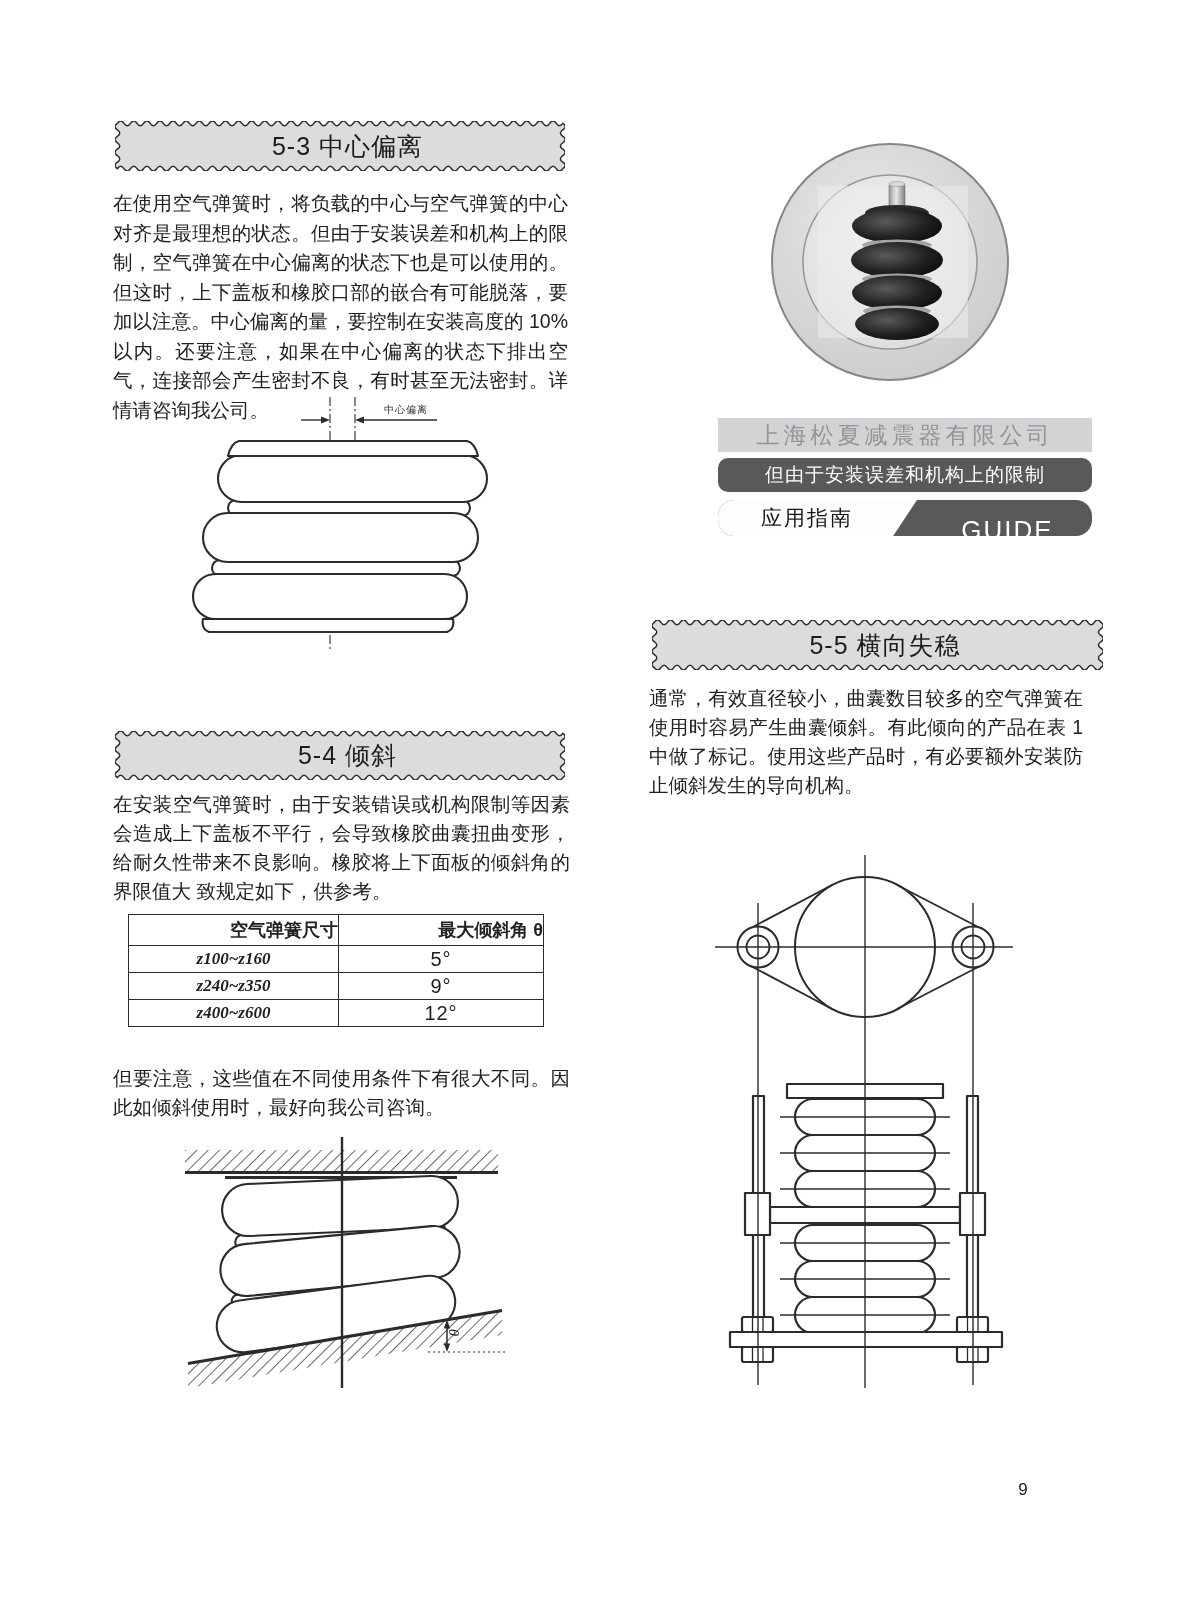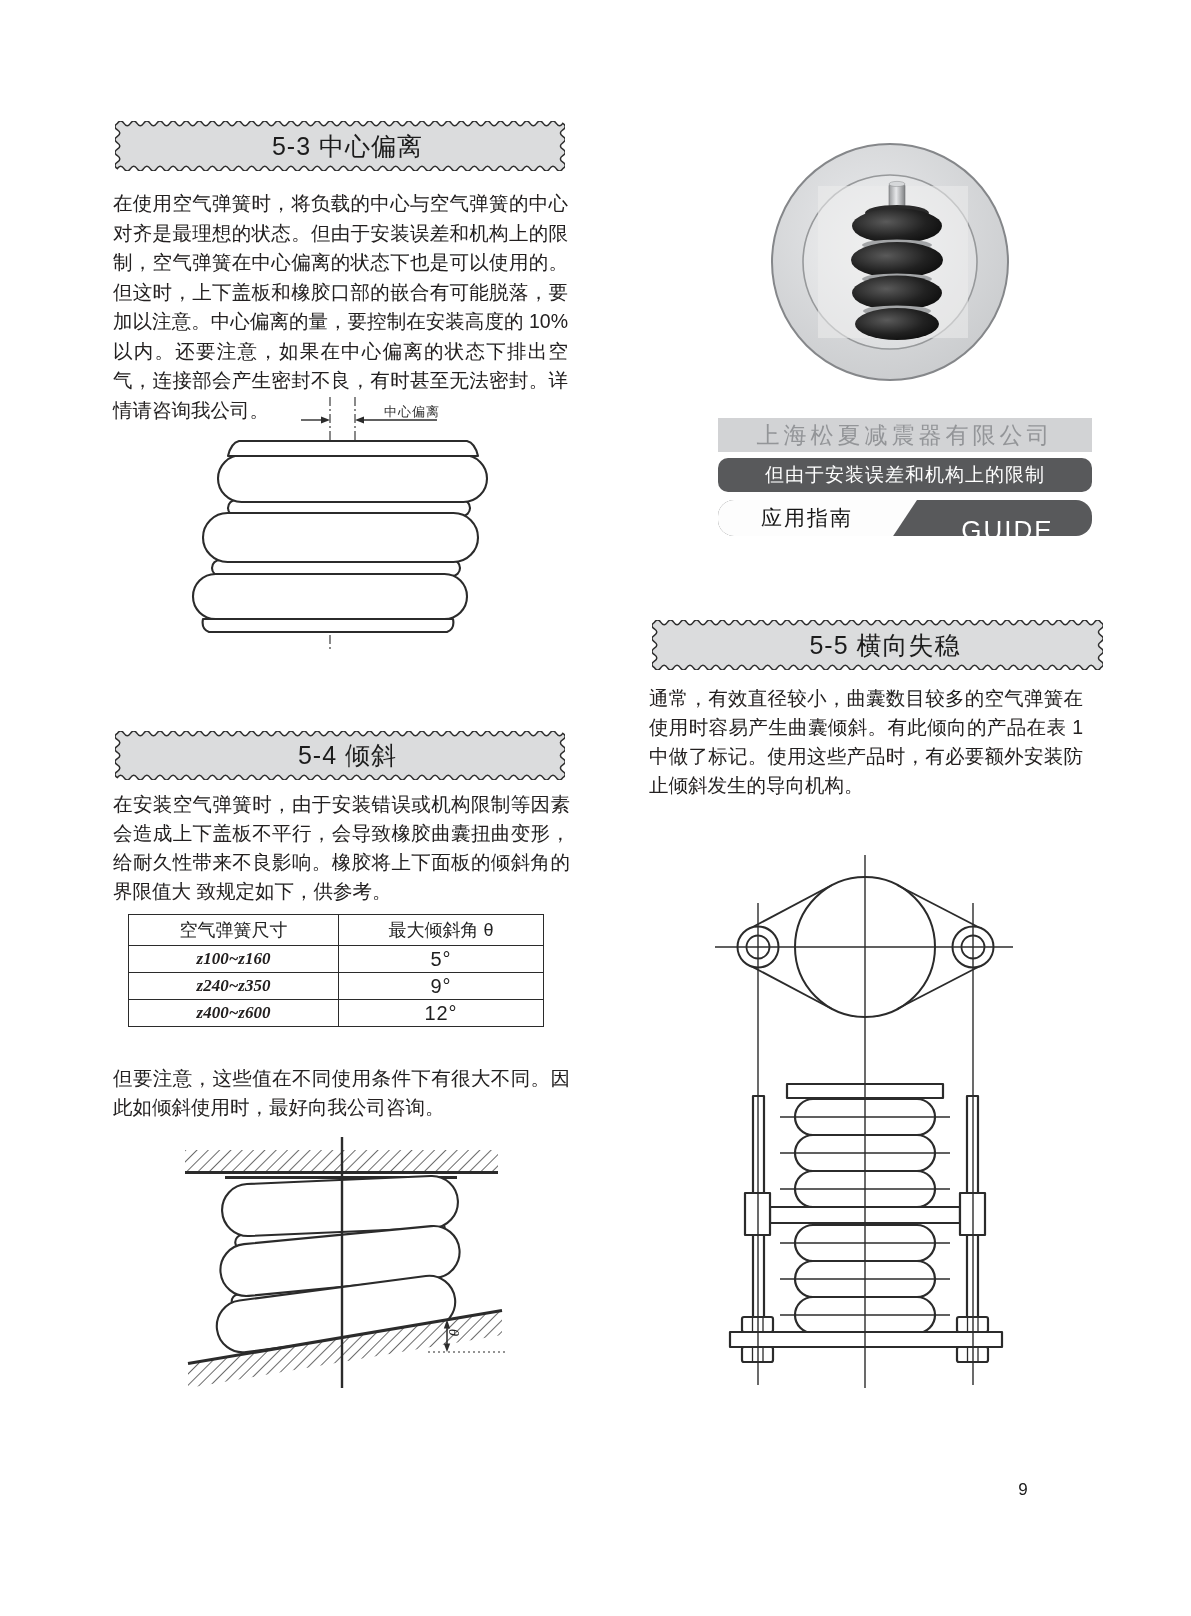--- a/index.html
+++ b/index.html
@@ -11,30 +11,30 @@
   .hdr{position:absolute;text-align:center;}
   .hdr svg{position:absolute;left:0;top:0;width:100%;height:100%;}
   .hdr .hdr-t{position:relative;display:block;padding-left:15px;font-size:25px;
               letter-spacing:1px;color:#1c1c1c;}
 
   
   .para{position:absolute;font-size:19.5px;line-height:29.5px;text-align:justify;
         color:var(--text,#232020);}
 
   
-  .figlabel{position:absolute;font-size:13px;color:#333;letter-spacing:1px;white-space:nowrap;}
+  .figlabel{position:absolute;font-size:10px;color:#333;letter-spacing:1px;white-space:nowrap;}
   .theta{position:absolute;font-family:"Liberation Serif","DejaVu Serif",serif;
          font-style:italic;font-size:15px;transform:rotate(90deg);color:#222;}
 
   
   table.tilt{position:absolute;left:128px;top:914px;width:415px;border-collapse:collapse;
              table-layout:fixed;}
   table.tilt th,table.tilt td{border:1.8px solid var(--ink,#2b2b2b);text-align:center;
              padding:0;overflow:hidden;}
-  table.tilt th{height:30px;font-size:18px;font-weight:normal;color:#222;}
+  table.tilt th{height:30px;font-size:18px;font-weight:bold;color:#222;text-align:right;}
   table.tilt td{height:26px;}
   table.tilt td.c0{font-family:"Liberation Serif","DejaVu Serif",serif;font-style:italic;
              font-size:17px;font-weight:bold;}
   table.tilt td.c1{font-size:20px;letter-spacing:1px;color:#1e1e1e;}
   table.tilt col.k0{width:210px;} table.tilt col.k1{width:205px;}
 
   
   .banner{position:absolute;left:718px;width:374px;display:flex;align-items:center;
           justify-content:center;box-sizing:border-box;}
   .b1{top:418px;height:34px;background:var(--light-banner,#d2d3d5);border-radius:0;}

